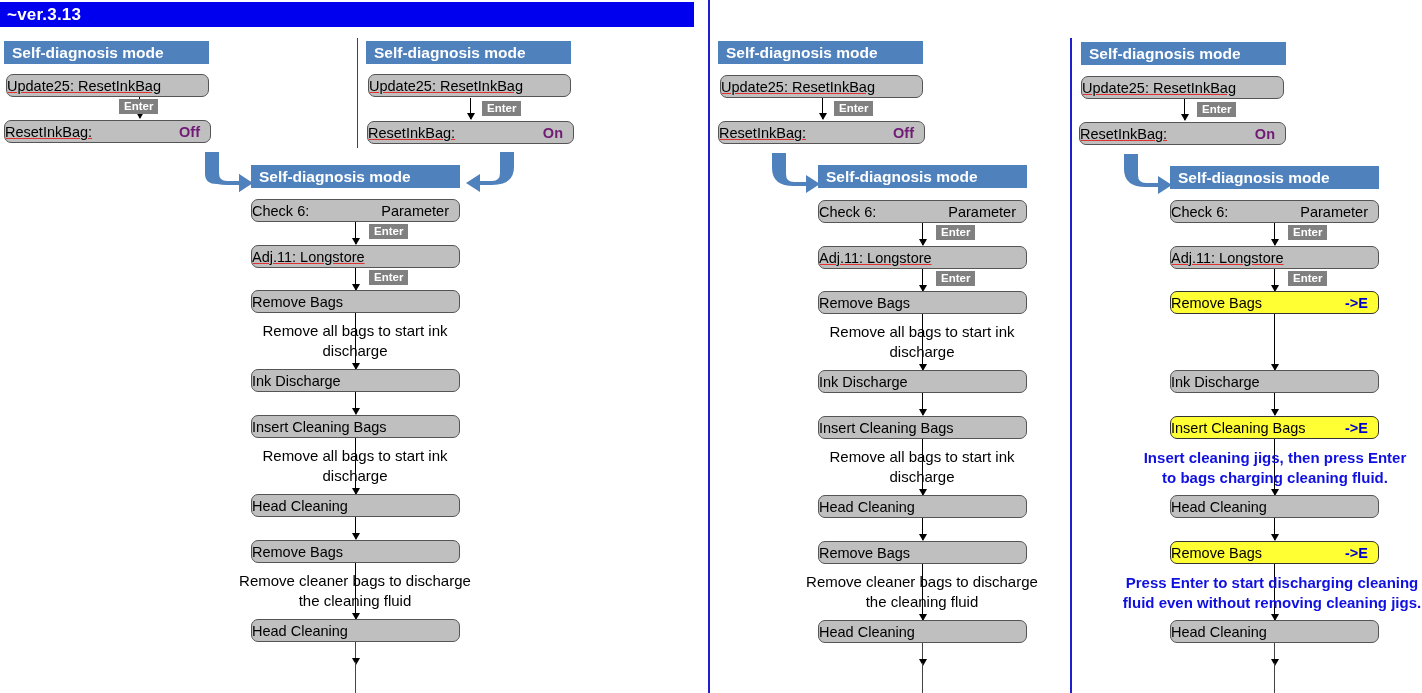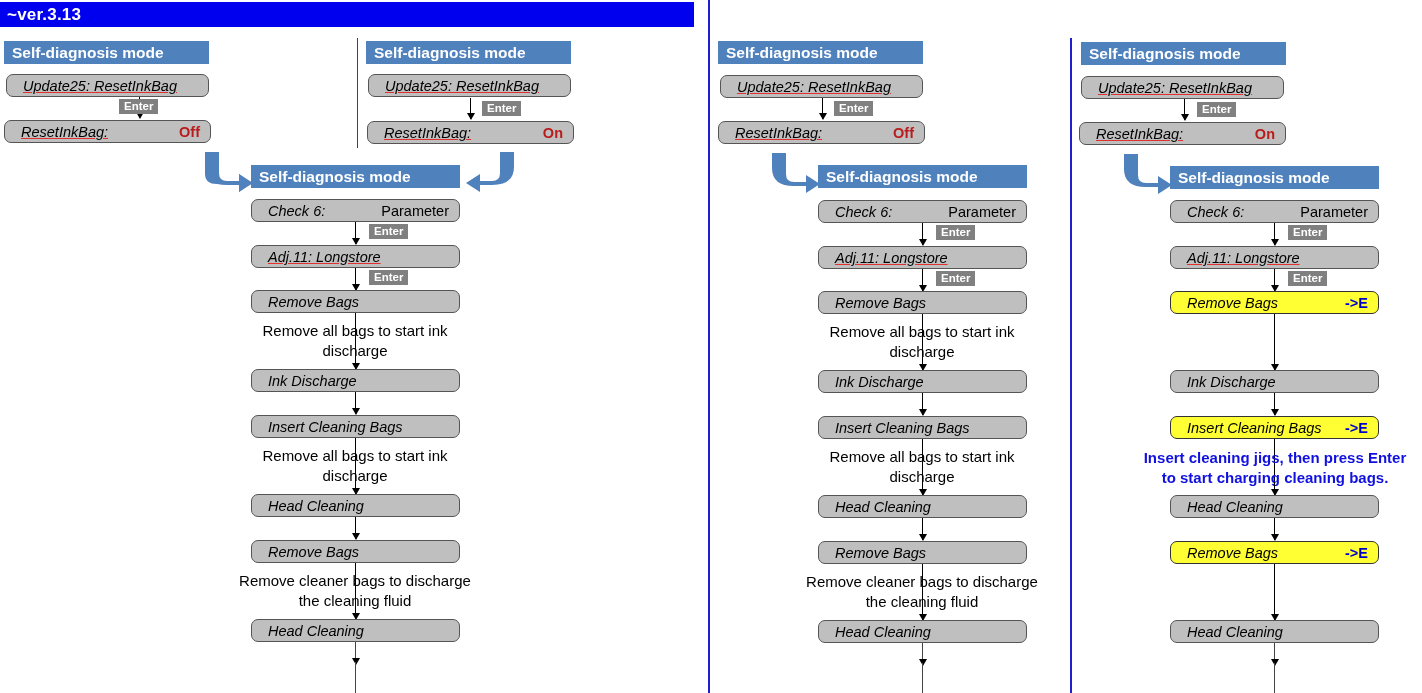--- a/index.html
+++ b/index.html
@@ -50,22 +50,22 @@
     height: 23px;
     background: #BFBFBF;
     border: 1.4px solid #555555;
     border-radius: 7px;
     color: #000000;
     font-size: 14.5px;
     line-height: 20px;
     white-space: nowrap;
     overflow: hidden;
   }
-  .lcd .l { position: absolute; left: 16px; top: 1px; font-style: italic; }
-  .lcd .r { position: absolute; right: 10px; top: 1px; font-weight: 700; color: #b91c1c; }
+  .lcd .l { position: absolute; left: 0; top: 1px; }
+  .lcd .r { position: absolute; right: 10px; top: 1px; font-weight: 700; color: #701a75; }
   .lcd.yellow { background: #FFFF33; border-color: #333333; }
   .lcd.yellow .r { color: #0000CC; }
   .lcd .l.under { text-decoration: underline; text-decoration-color: #E03030; }
 
   
   .enter {
     position: absolute;
     background: #808080;
     color: #ffffff;
     font-size: 11.5px;
@@ -316,33 +316,34 @@
   <div class="lcd" style="left:1170px; top:370px; width:209px;">
     <span class="l">Ink Discharge</span>
   </div>
   <div class="conn" style="left:1274px; top:393px; height:22px;"></div>
 
   <div class="lcd yellow" style="left:1170px; top:416px; width:209px;">
     <span class="l">Insert Cleaning Bags</span>
     <span class="r">-&gt;E</span>
   </div>
   <div class="conn noarrow" style="left:1274px; top:439px; height:48px;"></div>
-  <div class="cap blue" style="left:1140px; top:448px; width:270px;">Insert cleaning jigs, then press Enter to start charging cleaning bags.</div>
+  <div class="cap blue" style="left:1140px; top:448px; width:270px;">Insert cleaning jigs, then press Enter to bags charging cleaning fluid.</div>
   <div class="conn" style="left:1274px; top:482px; height:13px;"></div>
 
   <div class="lcd" style="left:1170px; top:495px; width:209px;">
     <span class="l">Head Cleaning</span>
   </div>
   <div class="conn" style="left:1274px; top:518px; height:22px;"></div>
 
   <div class="lcd yellow" style="left:1170px; top:541px; width:209px;">
     <span class="l">Remove Bags</span>
     <span class="r">-&gt;E</span>
   </div>
   <div class="conn noarrow" style="left:1274px; top:564px; height:48px;"></div>
+  <div class="cap blue" style="left:1122px; top:573px; width:300px;">Press Enter to start discharging cleaning fluid even without removing cleaning jigs.</div>
   <div class="conn" style="left:1274px; top:607px; height:13px;"></div>
 
   <div class="lcd" style="left:1170px; top:620px; width:209px;">
     <span class="l">Head Cleaning</span>
   </div>
   <div class="conn tail" style="left:1274px; top:643px; height:22px;"></div>
   <div class="conn noarrow tail" style="left:1274px; top:663px; height:30px;"></div>
 
 </div>
 

